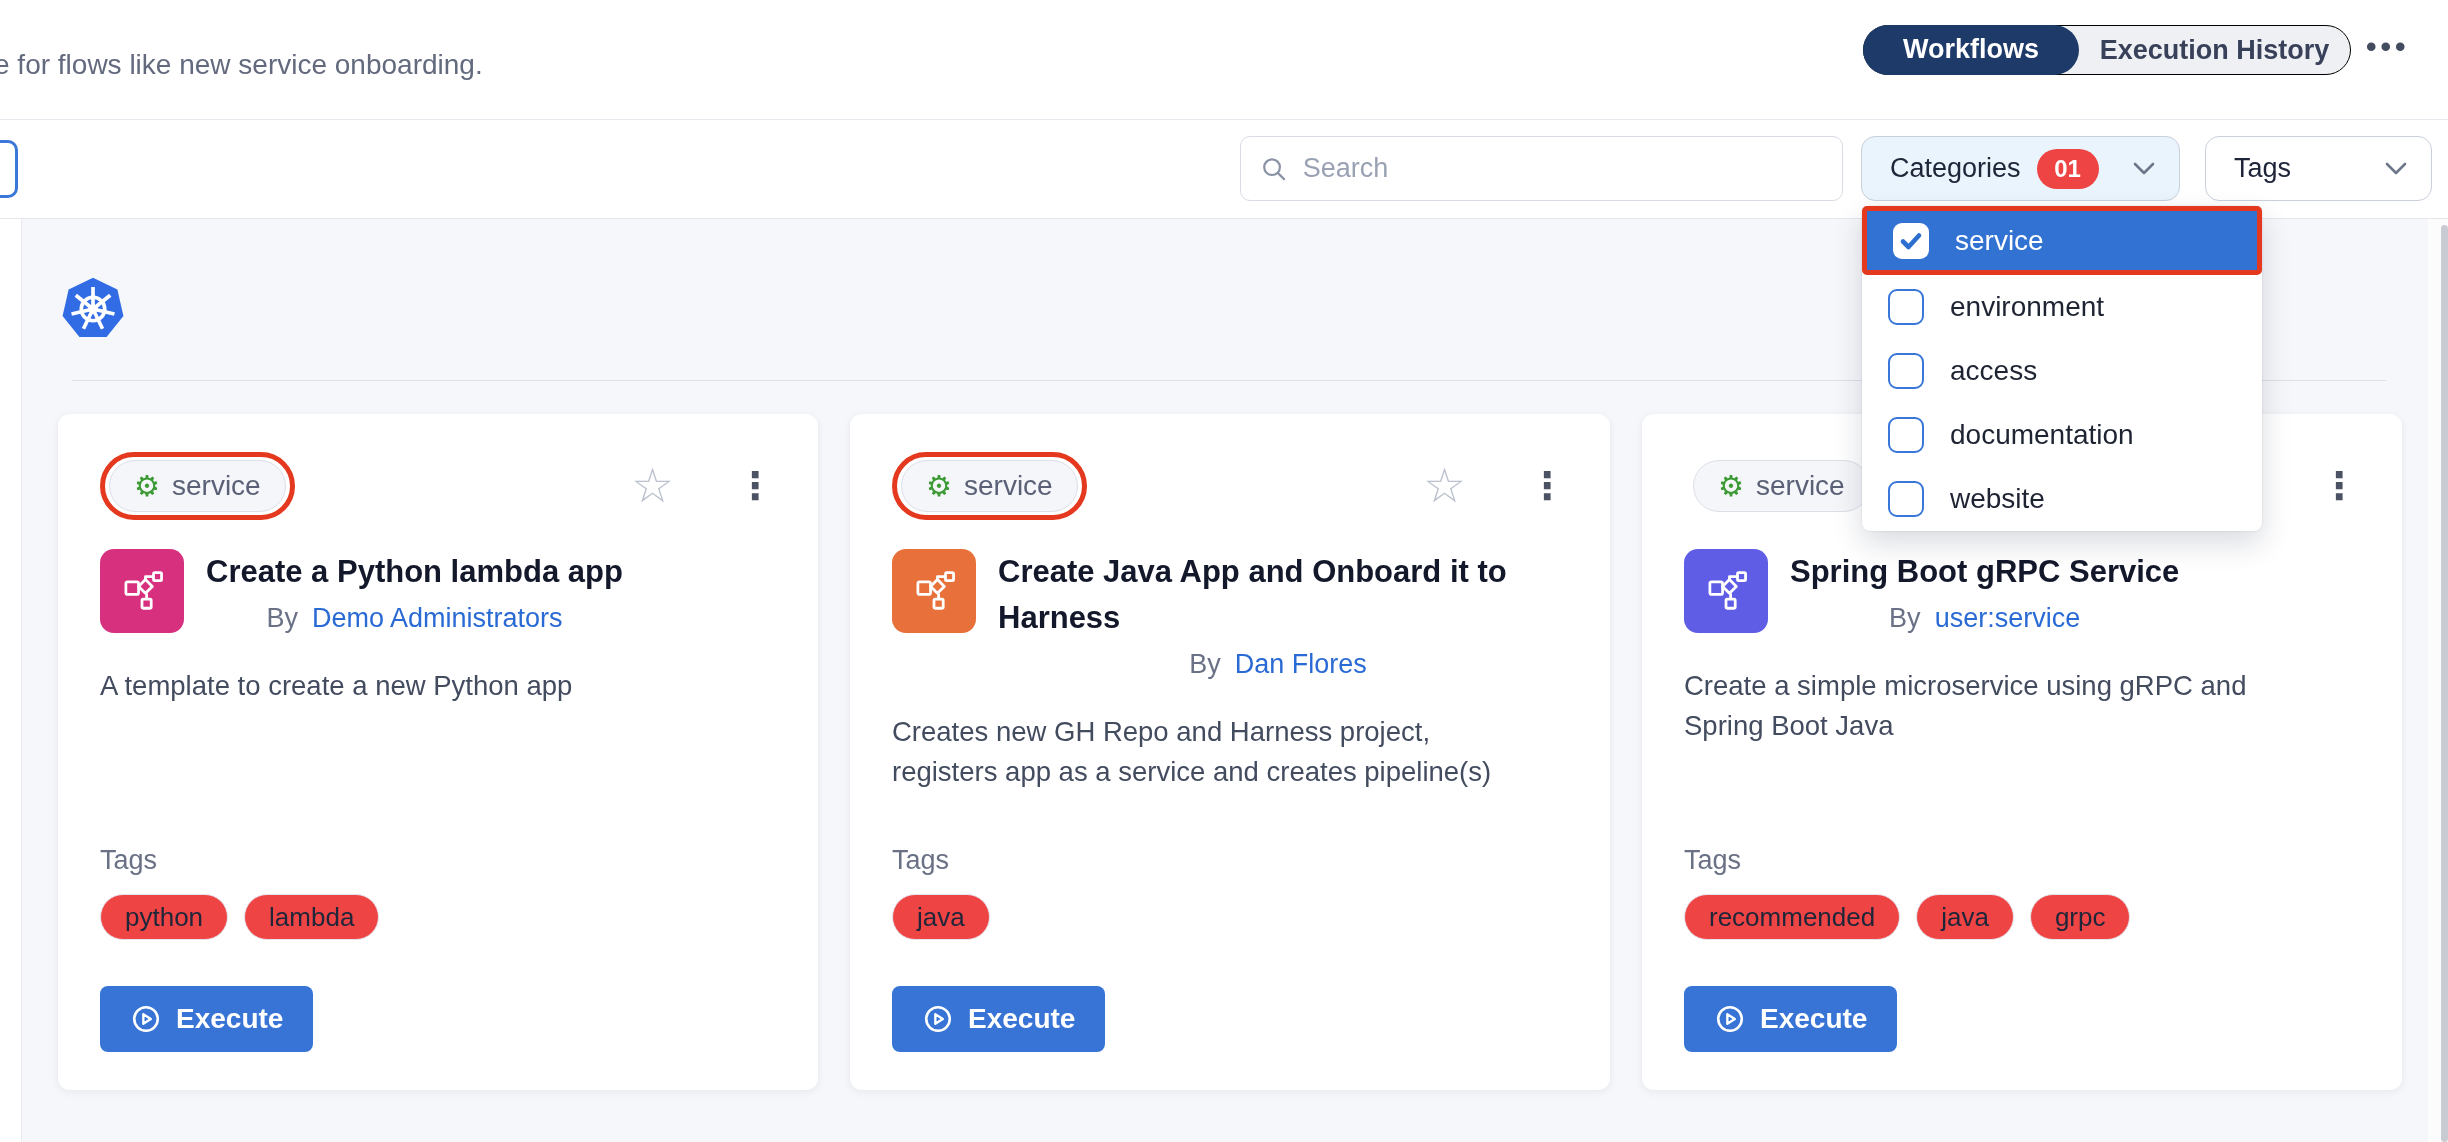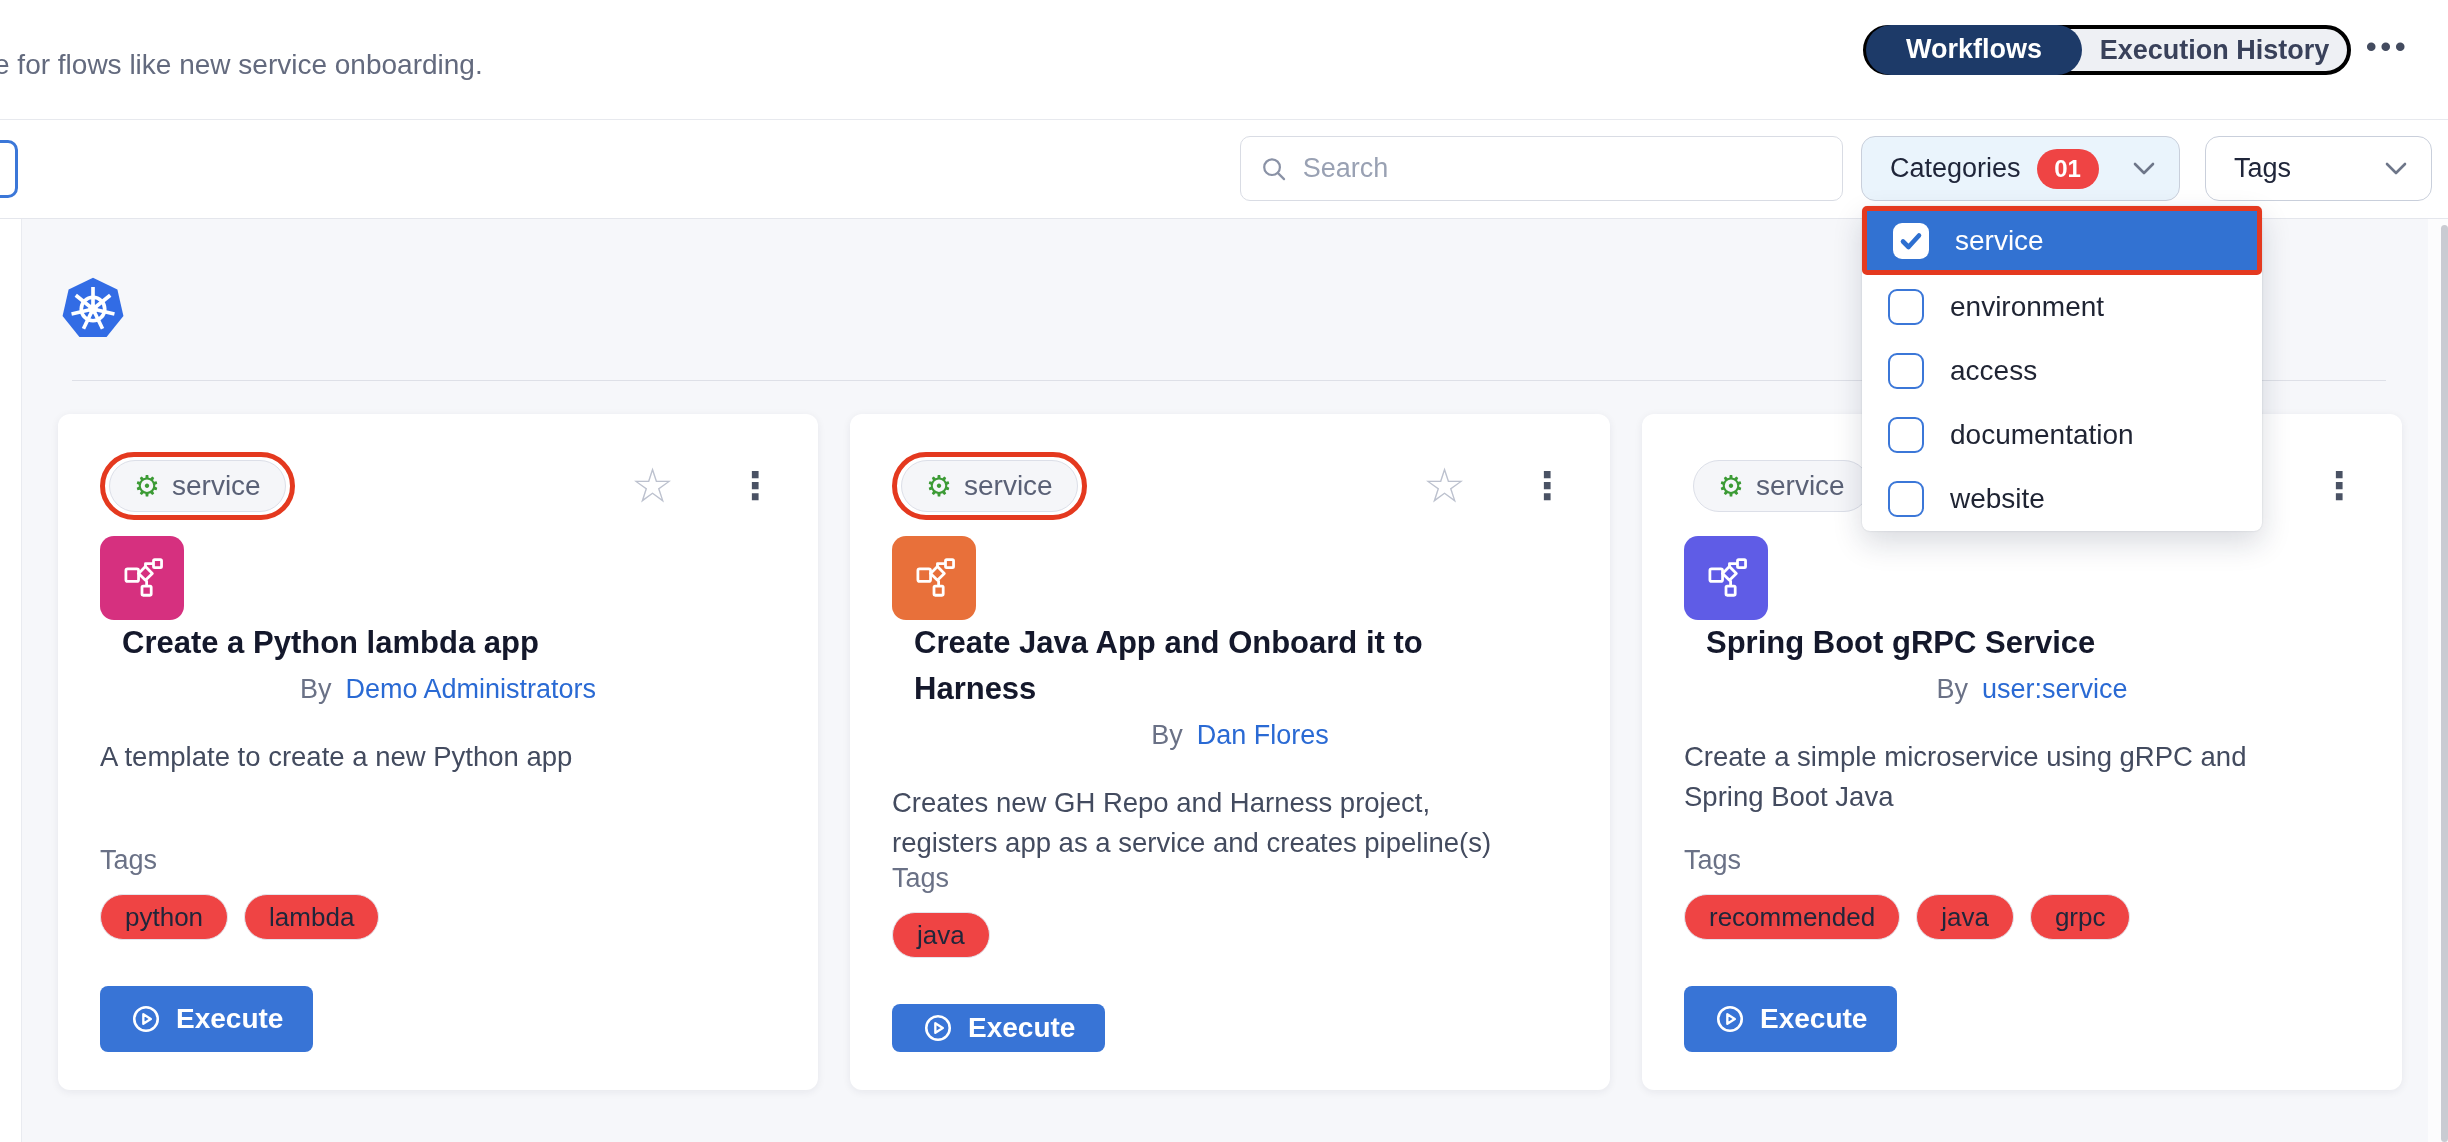--- a/index.html
+++ b/index.html
@@ -2,21 +2,21 @@
 <html><head>
 <meta charset="utf-8">
 <style>
   html,body{margin:0;padding:0;background:#ffffff;}
   body{font-family:"Liberation Sans","DejaVu Sans",sans-serif;color:#14182B;overflow:hidden;}
   .app{position:relative;width:2448px;height:1142px;background:#ffffff;overflow:hidden;}
 
   
   .topbar{position:absolute;left:0;top:0;width:2448px;height:120px;background:#fff;border-bottom:1px solid #E7E9EE;box-sizing:border-box;}
   .page-subtitle{position:absolute;left:-6px;top:49px;font-size:28px;color:#636A7E;white-space:nowrap;}
-  .tabgroup{position:absolute;left:1863px;top:25px;width:488px;height:50px;background:#EEF0F4;border:4px solid #000000;border-radius:26px;box-sizing:border-box;display:flex;align-items:center;}
+  .tabgroup{position:absolute;left:1863px;top:25px;width:488px;height:50px;background:#EEF0F4;border:1px solid #000000;border-radius:26px;box-sizing:border-box;display:flex;align-items:center;}
   .tab-active{height:50px;margin:-1px 0 0 -1px;padding:0 40px;border-radius:26px;background:#1D3A68;color:#fff;font-weight:bold;font-size:27px;display:flex;align-items:center;}
   .tab-inactive{flex:1;text-align:center;color:#39415A;font-weight:bold;font-size:27px;}
   .more-dots{position:absolute;left:2366px;top:30px;font-size:30px;letter-spacing:4px;color:#434B5F;font-weight:bold;}
 
   
   .toolbar{position:absolute;left:0;top:120px;width:2448px;height:99px;background:#fff;border-bottom:1px solid #E4E6EC;box-sizing:border-box;}
   .partial-btn{position:absolute;left:-34px;top:20px;width:52px;height:58px;background:#fff;border:3px solid #3B77D8;border-radius:10px;box-sizing:border-box;}
   .search{position:absolute;left:1240px;top:16px;width:603px;height:65px;border:1.5px solid #D9DCE4;border-radius:10px;box-sizing:border-box;background:#fff;display:flex;align-items:center;padding:0 20px;gap:14px;}
   .search input{border:none;outline:none;font-size:27px;color:#20263A;width:100%;font-family:inherit;background:transparent;}
   .search input::placeholder{color:#99A1B3;}
@@ -44,21 +44,21 @@
   .card{width:760px;height:676px;background:#fff;border-radius:12px;box-shadow:0 2px 8px rgba(25,35,60,.07);box-sizing:border-box;padding:38px 44px 38px 42px;display:flex;flex-direction:column;}
   .card-top{display:flex;align-items:center;}
   .badge-ring{border:5px solid transparent;border-radius:34px;padding:3px 4px;}
   .badge-ring.annotated{border-color:#E4391F;}
   .cat-badge{height:52px;border-radius:26px;background:#F5F6F9;border:1.5px solid #DCDFE8;box-sizing:border-box;display:flex;align-items:center;gap:12px;padding:0 24px;}
   .gear{font-size:29px;color:#3C9B35;line-height:1;}
   .cat-label{font-size:28px;color:#5A6176;}
   .card-top .spacer{flex:1;}
   .star{font-size:48px;color:#BCC1CE;line-height:1;margin-right:62px;}
   .kebab{font-size:38px;color:#4A5264;line-height:1;font-weight:bold;}
-  .media{display:flex;margin-top:16px;flex-direction:column;}
+  .media{display:flex;margin-top:29px;}
   .tile{width:84px;height:84px;border-radius:14px;flex:none;display:flex;align-items:center;justify-content:center;}
   .media-text{margin-left:22px;min-width:0;}
   .card-title{font-size:31px;font-weight:bold;line-height:46px;color:#14182B;}
   .byline{margin-top:8px;font-size:27px;display:flex;gap:14px;justify-content:center;}
   .by-label{color:#6A7186;}
   .owner-link{color:#2A6AD4;}
   .card-desc{margin-top:32px;font-size:27.5px;line-height:40px;color:#434B5F;max-width:640px;}
   .tags-label{margin-top:auto;font-size:27px;color:#6A7186;}
   .chips{display:flex;gap:16px;margin-top:18px;}
   .chip{height:46px;border-radius:23px;background:#ef4444;border:1px solid #E3E5EC;box-sizing:border-box;display:flex;align-items:center;padding:0 24px;font-size:26px;color:#20263A;}

